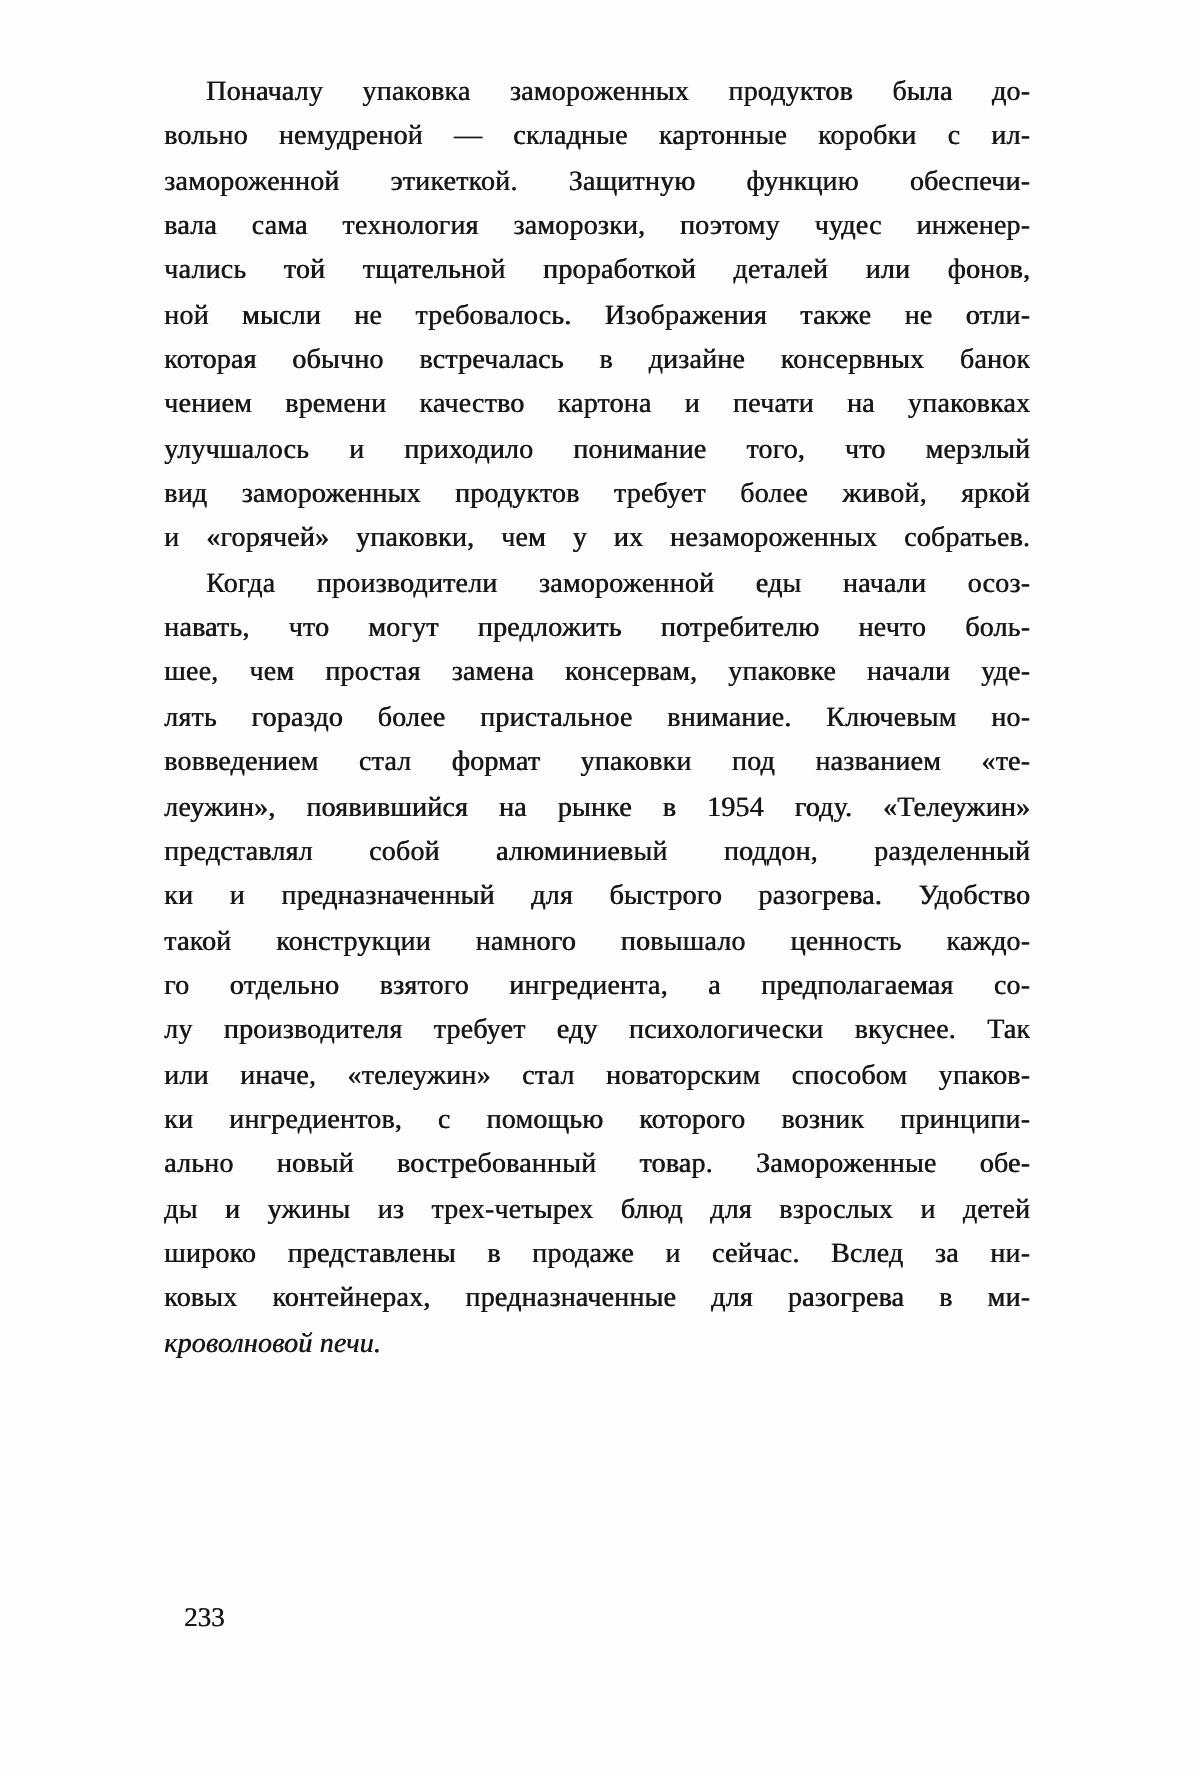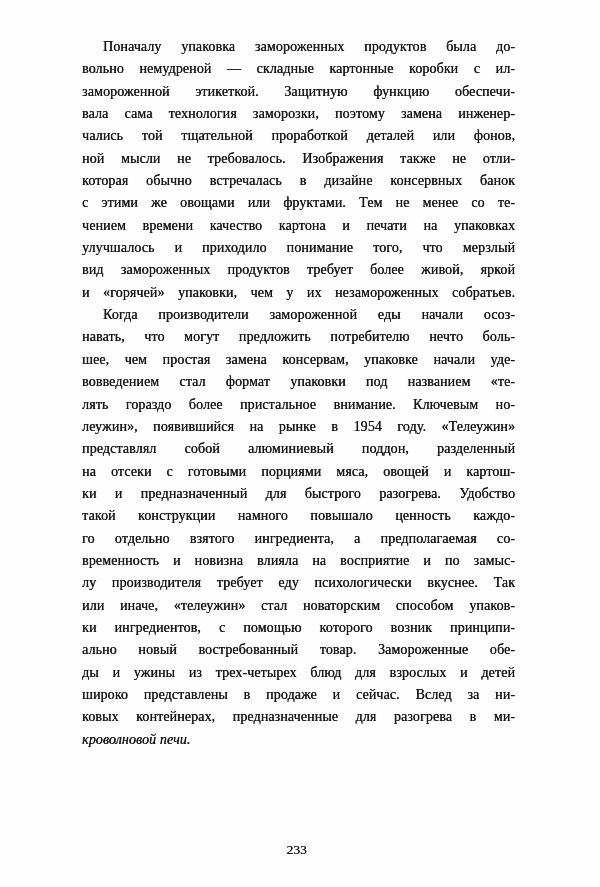--- a/index.html
+++ b/index.html
@@ -40,62 +40,58 @@
   }
   .line.first {
     text-indent: 21px;
   }
   .line.lastleft {
     text-align-last: left;
     font-style: italic;
   }
   .page-number {
     position: absolute;
-    left: 82px;
+    left: 92px;
     top: 799px;
     width: 429px;
-    text-align: center;
+    text-align: left;
     font-size: 13.5px;
     line-height: 20px;
     text-shadow: 0.3px 0 0 currentColor;
-    margin-top: 41px;
   }
 </style>
 </head>
 <body>
 
 <div class="page">
   <div class="text-block">
       <div class="para">
         <div class="line first">Поначалу упаковка замороженных продуктов была до-</div>
         <div class="line">вольно немудреной — складные картонные коробки с ил-</div>
         <div class="line">замороженной этикеткой. Защитную функцию обеспечи-</div>
-        <div class="line">вала сама технология заморозки, поэтому замена инженер-</div>
+        <div class="line">вала сама технология заморозки, поэтому чудес инженер-</div>
         <div class="line">чались той тщательной проработкой деталей или фонов,</div>
         <div class="line">ной мысли не требовалось. Изображения также не отли-</div>
         <div class="line">которая обычно встречалась в дизайне консервных банок</div>
-        <div class="line">с этими же овощами или фруктами. Тем не менее со те-</div>
         <div class="line">чением времени качество картона и печати на упаковках</div>
         <div class="line">улучшалось и приходило понимание того, что мерзлый</div>
         <div class="line">вид замороженных продуктов требует более живой, яркой</div>
         <div class="line">и «горячей» упаковки, чем у их незамороженных собратьев.</div>
       </div>
       <div class="para">
         <div class="line first">Когда производители замороженной еды начали осоз-</div>
         <div class="line">навать, что могут предложить потребителю нечто боль-</div>
         <div class="line">шее, чем простая замена консервам, упаковке начали уде-</div>
+        <div class="line">лять гораздо более пристальное внимание. Ключевым но-</div>
         <div class="line">вовведением стал формат упаковки под названием «те-</div>
-        <div class="line">лять гораздо более пристальное внимание. Ключевым но-</div>
         <div class="line">леужин», появившийся на рынке в 1954 году. «Телеужин»</div>
         <div class="line">представлял собой алюминиевый поддон, разделенный</div>
-        <div class="line">на отсеки с готовыми порциями мяса, овощей и картош-</div>
         <div class="line">ки и предназначенный для быстрого разогрева. Удобство</div>
         <div class="line">такой конструкции намного повышало ценность каждо-</div>
         <div class="line">го отдельно взятого ингредиента, а предполагаемая со-</div>
-        <div class="line">временность и новизна влияла на восприятие и по замыс-</div>
         <div class="line">лу производителя требует еду психологически вкуснее. Так</div>
         <div class="line">или иначе, «телеужин» стал новаторским способом упаков-</div>
         <div class="line">ки ингредиентов, с помощью которого возник принципи-</div>
         <div class="line">ально новый востребованный товар. Замороженные обе-</div>
         <div class="line">ды и ужины из трех-четырех блюд для взрослых и детей</div>
         <div class="line">широко представлены в продаже и сейчас. Вслед за ни-</div>
         <div class="line">ковых контейнерах, предназначенные для разогрева в ми-</div>
         <div class="line lastleft">кроволновой печи.</div>
       </div>
     </div>

